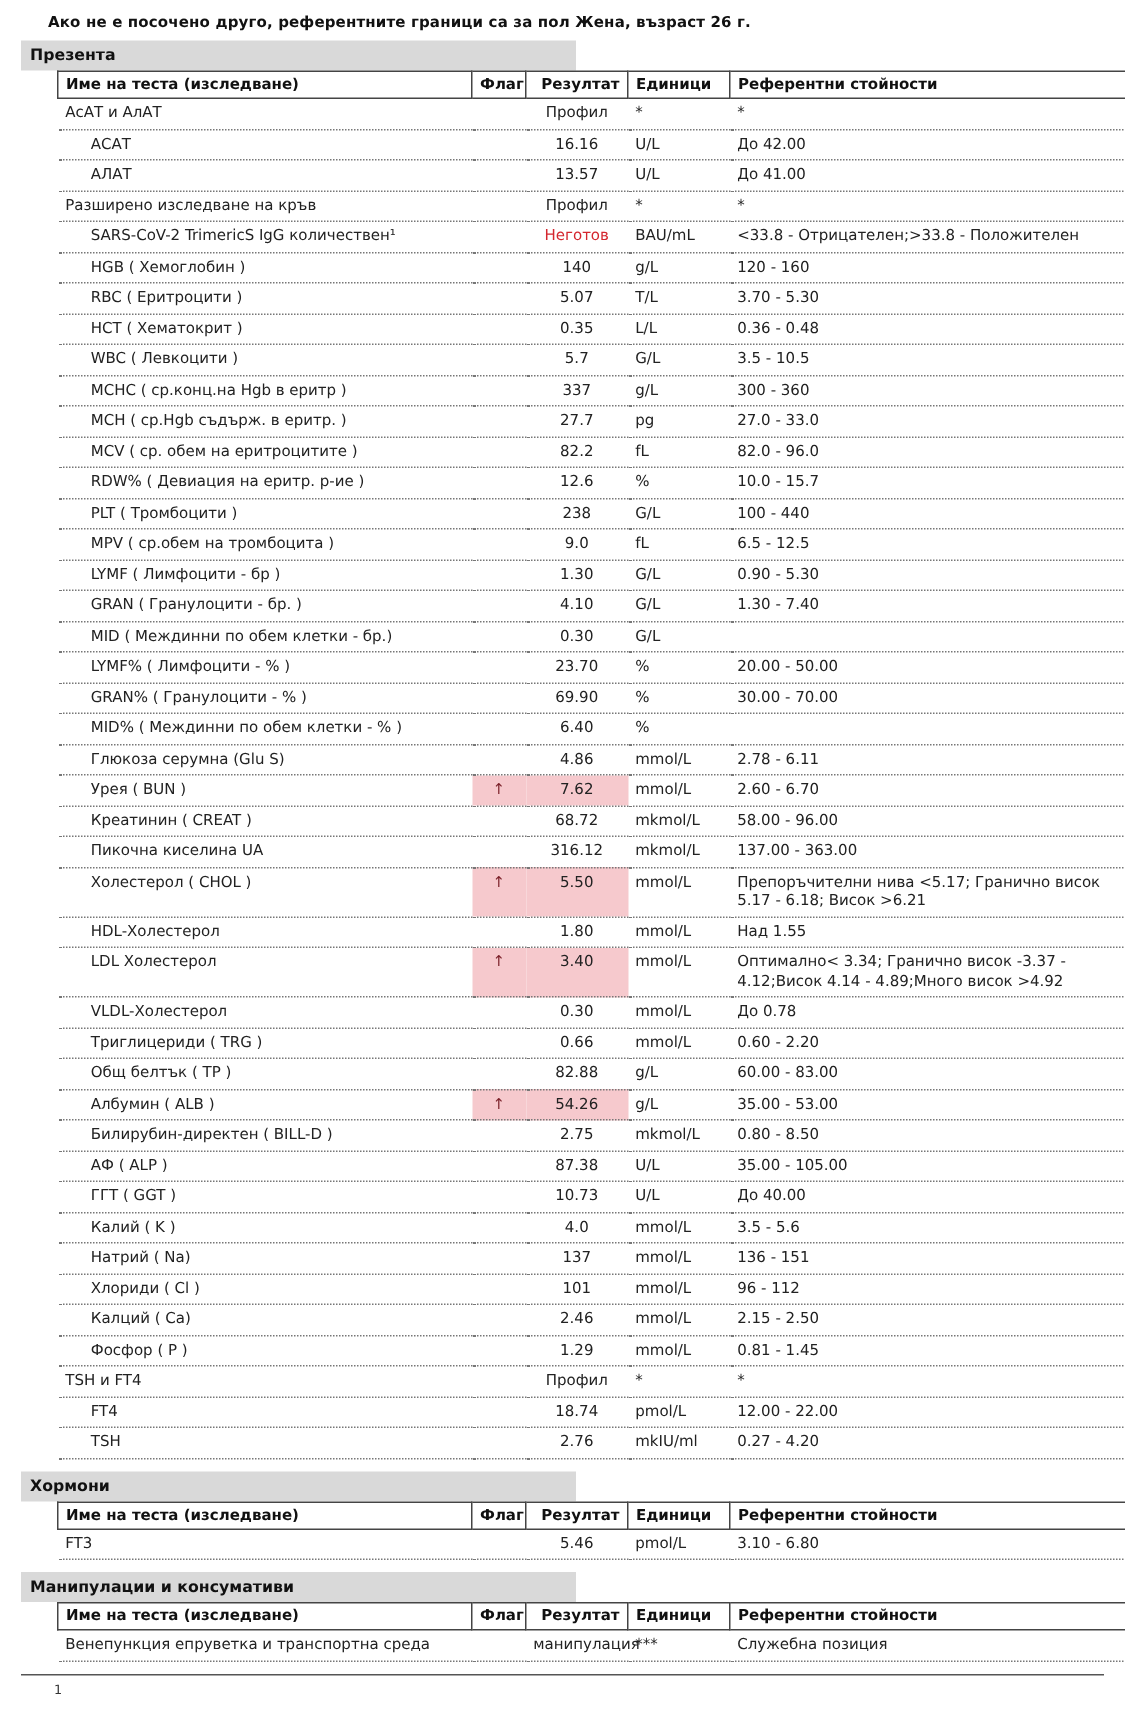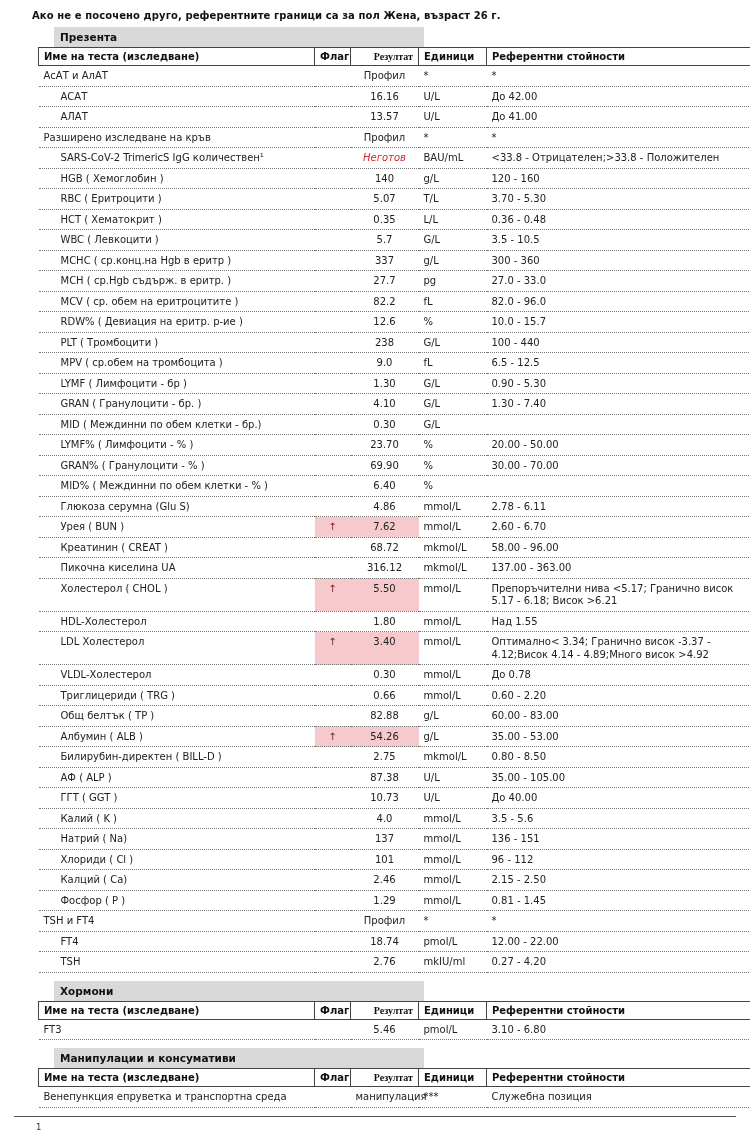--- a/index.html
+++ b/index.html
@@ -28,21 +28,20 @@
     letter-spacing: 0.1px;
   }
   .section-title {
     background: #d9d9d9;
     font-weight: bold;
     font-size: 10.5px;
     padding: 4px 6px 4px 6px;
     width: 370px;
     margin-top: 2px;
     color: #111;
-    margin-left: 40px;
   }
   table.rep {
     border-collapse: collapse;
     width: 722px;
     table-layout: fixed;
     margin-left: 24px;
   }
   table.rep col.c-name  { width: 276px; }
   table.rep col.c-flag  { width: 36px; }
   table.rep col.c-res   { width: 68px; }
@@ -52,38 +51,38 @@
   table.rep thead th {
     border: 1px solid #444;
     font-size: 10px;
     font-weight: bold;
     text-align: left;
     padding: 3px 5px;
     background: #fff;
     color: #111;
     white-space: nowrap;
   }
-  table.rep thead th.res { text-align: right; font-family: Liberation Serif, serif; }
+  table.rep thead th.res { text-align: right; }
   table.rep tbody td {
     border-bottom: 1px dotted #777;
     padding: 4px 5px 3px 5px;
     font-size: 10px;
     vertical-align: top;
     color: #222;
     line-height: 1.25;
   }
   td.name { white-space: nowrap; overflow: hidden; text-overflow: ellipsis; }
   td.name.indent { padding-left: 22px; }
   td.flag { text-align: center; font-size: 10px; color: #444; }
   td.res  { text-align: center; white-space: nowrap; }
   td.unit { text-align: left; padding-left: 6px; white-space: nowrap; }
   td.ref  { font-size: 9.5px; }
   tr.hi td.flag, tr.hi td.res { background: #f6c9cd; }
   tr.hi td.flag { color: #7a1f28; }
-  td.res.alert { color: #d4262e; font-style: italic; }
+  td.res.alert { color: #d4262e; }
 
   .footer-line {
     position: absolute;
     left: 14px;
     top: 1116px;
     width: 722px;
     border-top: 1px solid #555;
   }
   .footer-num {
     position: absolute;

